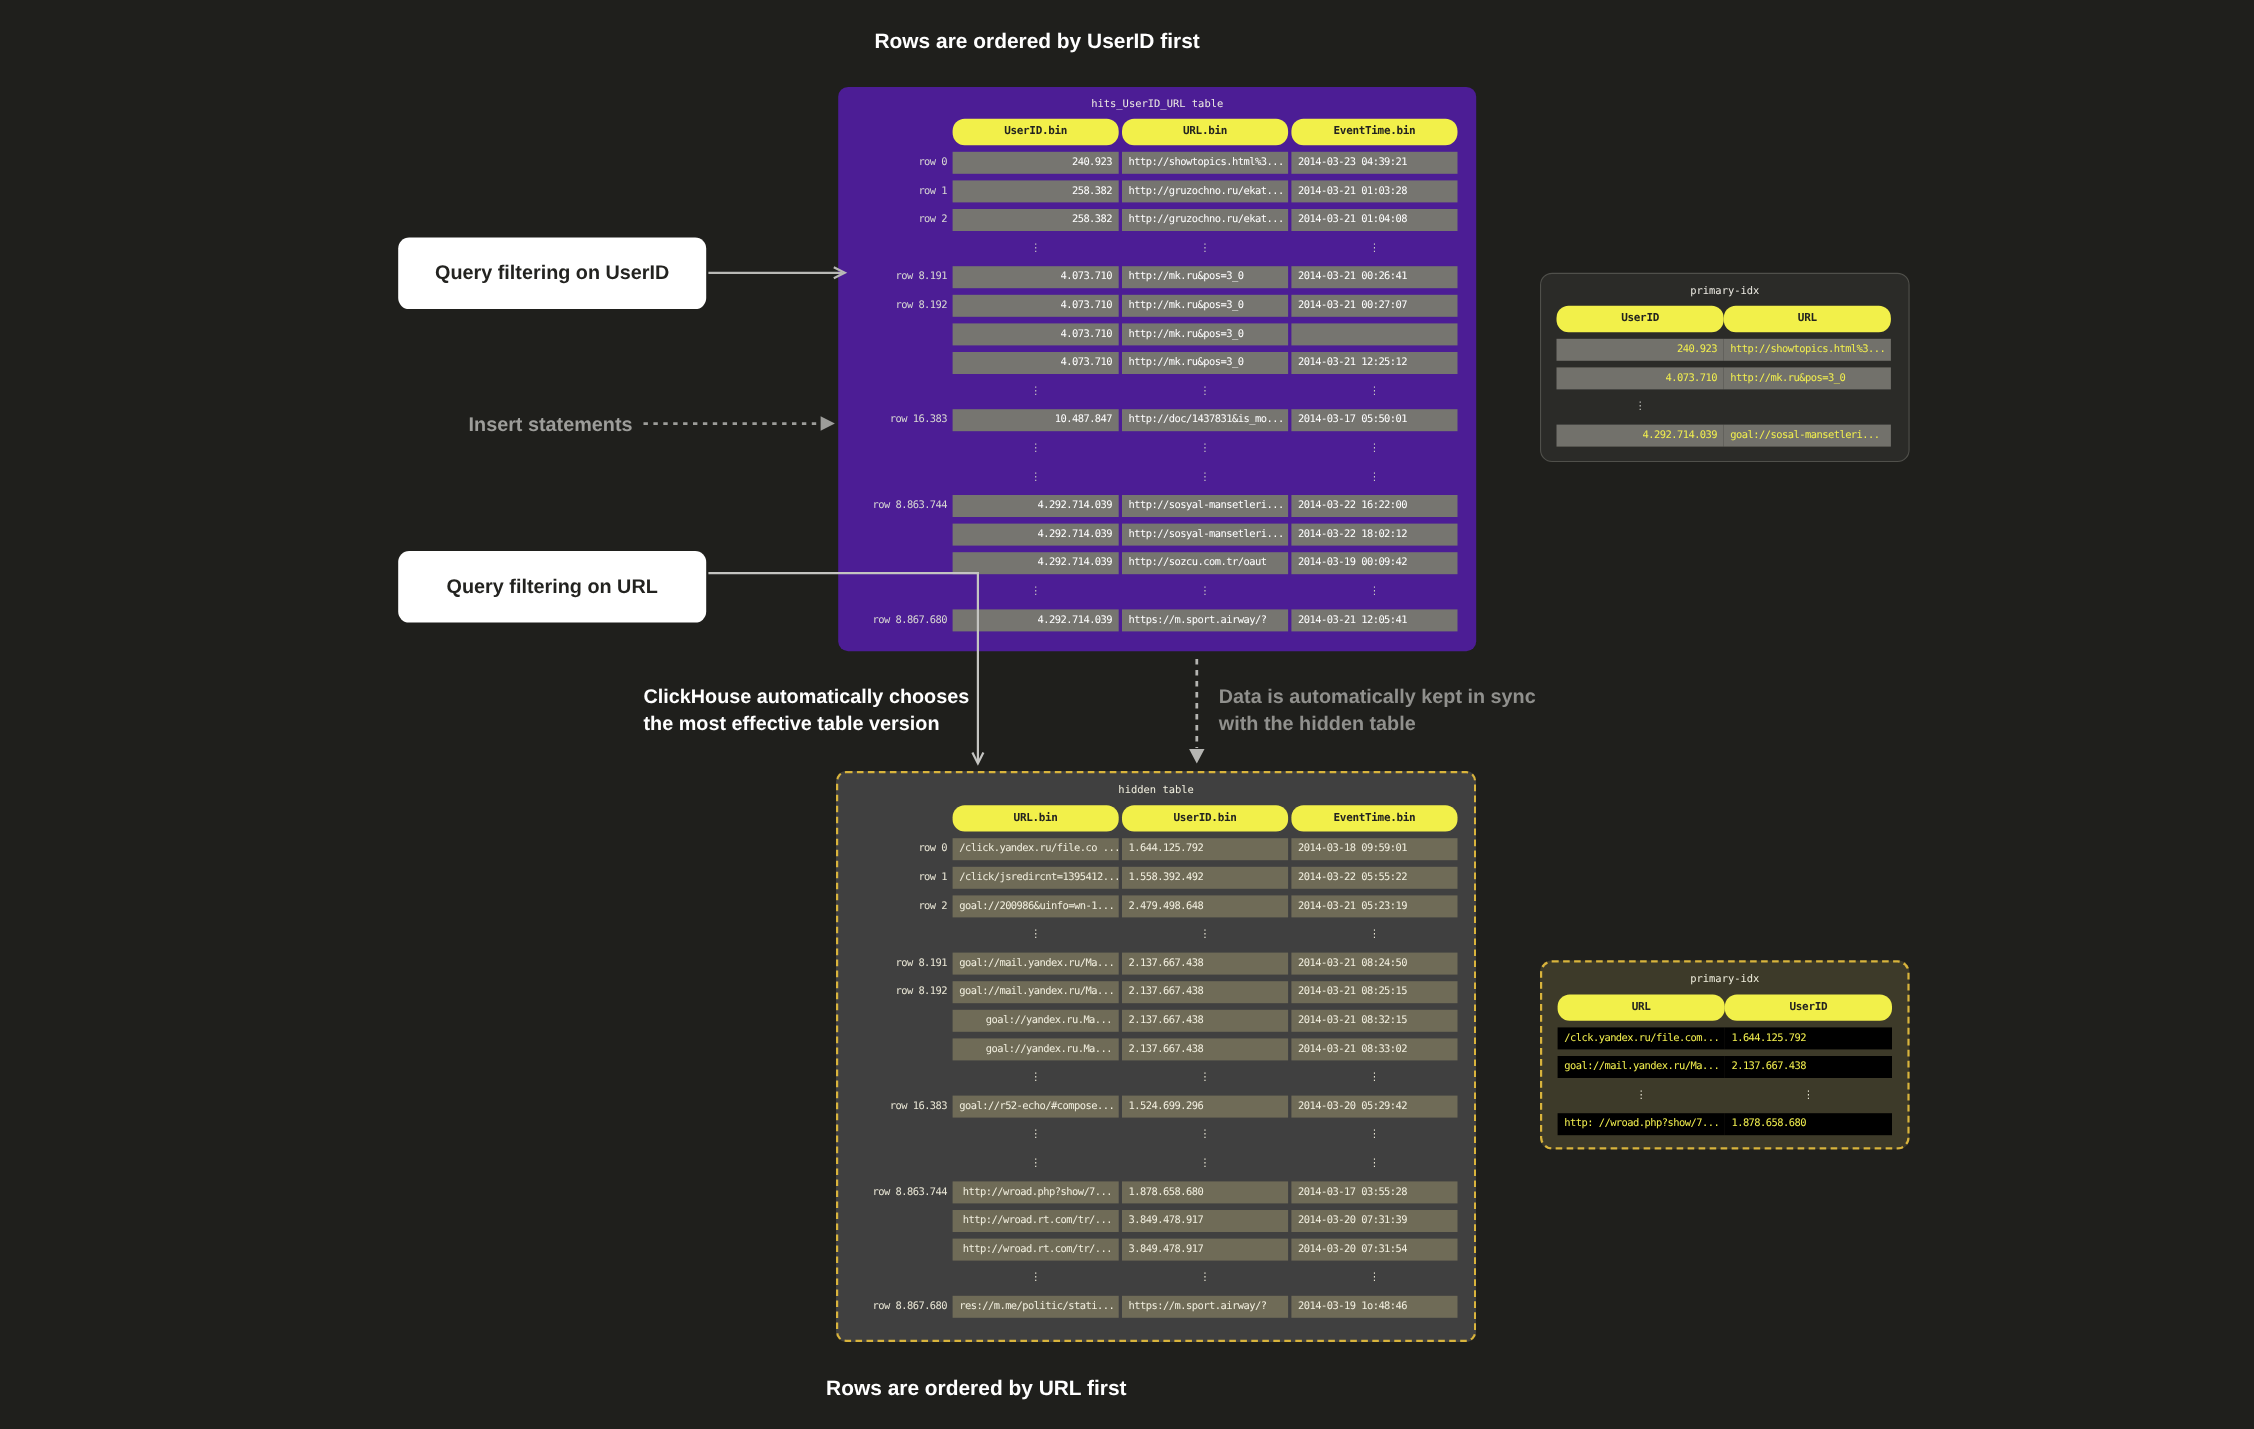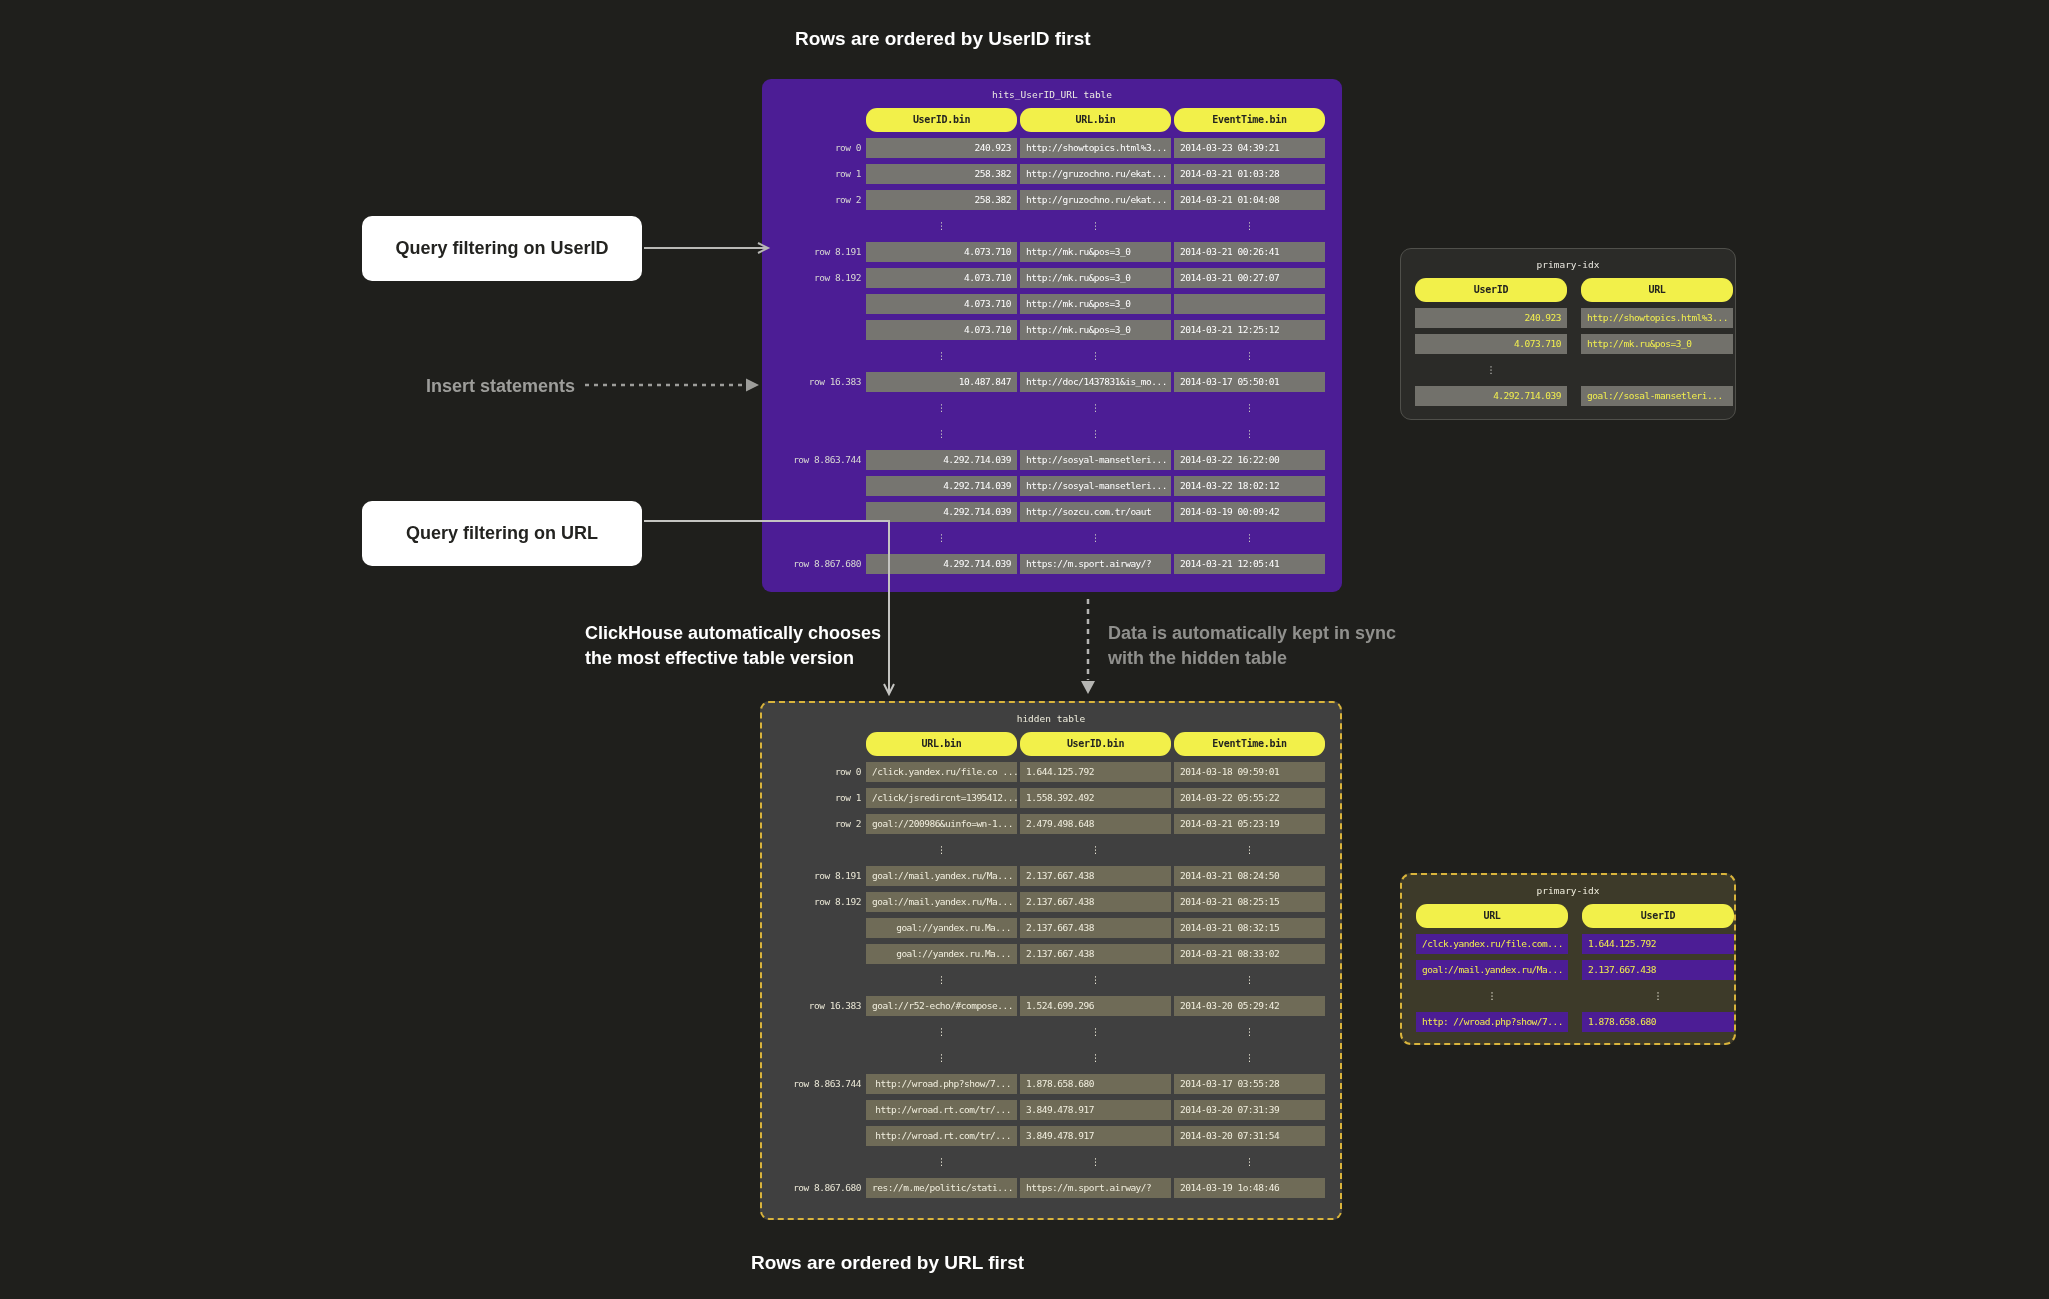--- a/index.html
+++ b/index.html
@@ -17,37 +17,37 @@
                  border:1px solid #50504b;border-radius:11px;}
   .panel-idx-bottom{left:1400px;top:873px;width:336px;height:172px;background:#3d3a29;
                     border:2px dashed #d9b43c;border-radius:11px;}
   .ptitle{margin-top:10px;text-align:center;color:#ecead f;
           font:9.5px "DejaVu Sans Mono",monospace;color:#eceae2;}
   .panel-hidden .ptitle,.panel-idx-bottom .ptitle{color:#f0eedd;}
   
   .tbl{display:grid;column-gap:3px;row-gap:6px;margin-top:8px;
        grid-template-rows:24px;grid-auto-rows:20px;}
   .tbl.big{grid-template-columns:72px 151px 151px 151px;padding:0 29px;}
-  .tbl.idx{grid-template-columns:152px 152px;padding:0 14px;column-gap:14px;}
+  .tbl.idx{grid-template-columns:152px 152px;padding:0 14px;column-gap:0;}
   .hdr{background:#f2f04a;color:#232320;border-radius:11px;text-align:center;
        font:bold 10px/24px "DejaVu Sans Mono",monospace;letter-spacing:-0.3px;
        white-space:nowrap;overflow:hidden;}
   .cell{background:#767570;color:#ffffff;
         font:9.5px/20px "DejaVu Sans Mono",monospace;letter-spacing:-0.5px;
         padding:0 6px;white-space:nowrap;overflow:hidden;}
   .cell.ar{text-align:right;} .cell.al{text-align:left;}
   .rlabel{color:#d8d8d3;text-align:right;padding-right:2px;
           font:9.5px/20px "DejaVu Sans Mono",monospace;letter-spacing:-0.5px;
           white-space:nowrap;}
   .dots{background:none;color:#c9c9c5;text-align:center;
         font:9.5px/20px "DejaVu Sans Mono",monospace;}
   .panel-hidden .cell{background:#6f6b57;color:#f2efdf;}
   .panel-hidden .rlabel,.panel-hidden .dots{color:#e9e6d5;}
   .panel-idx-top .cell{background:#72716b;color:#f2ef4e;}
-  .panel-idx-bottom .cell{background:#4c1d95;color:#f2ef4e;}
+  .panel-idx-bottom .cell{background:#000000;color:#f2ef4e;}
   .panel-idx-bottom .dots{color:#e9e6d5;}
   
   .note{position:absolute;background:#ffffff;border-radius:10px;color:#232320;
         font-weight:bold;font-size:18px;display:flex;align-items:center;
         justify-content:center;width:280px;height:65px;}
   .sidetext{position:absolute;font-weight:bold;font-size:18px;line-height:25px;}
   .overlay{position:absolute;left:0;top:0;pointer-events:none;}
 </style>
 </head>
 <body>

